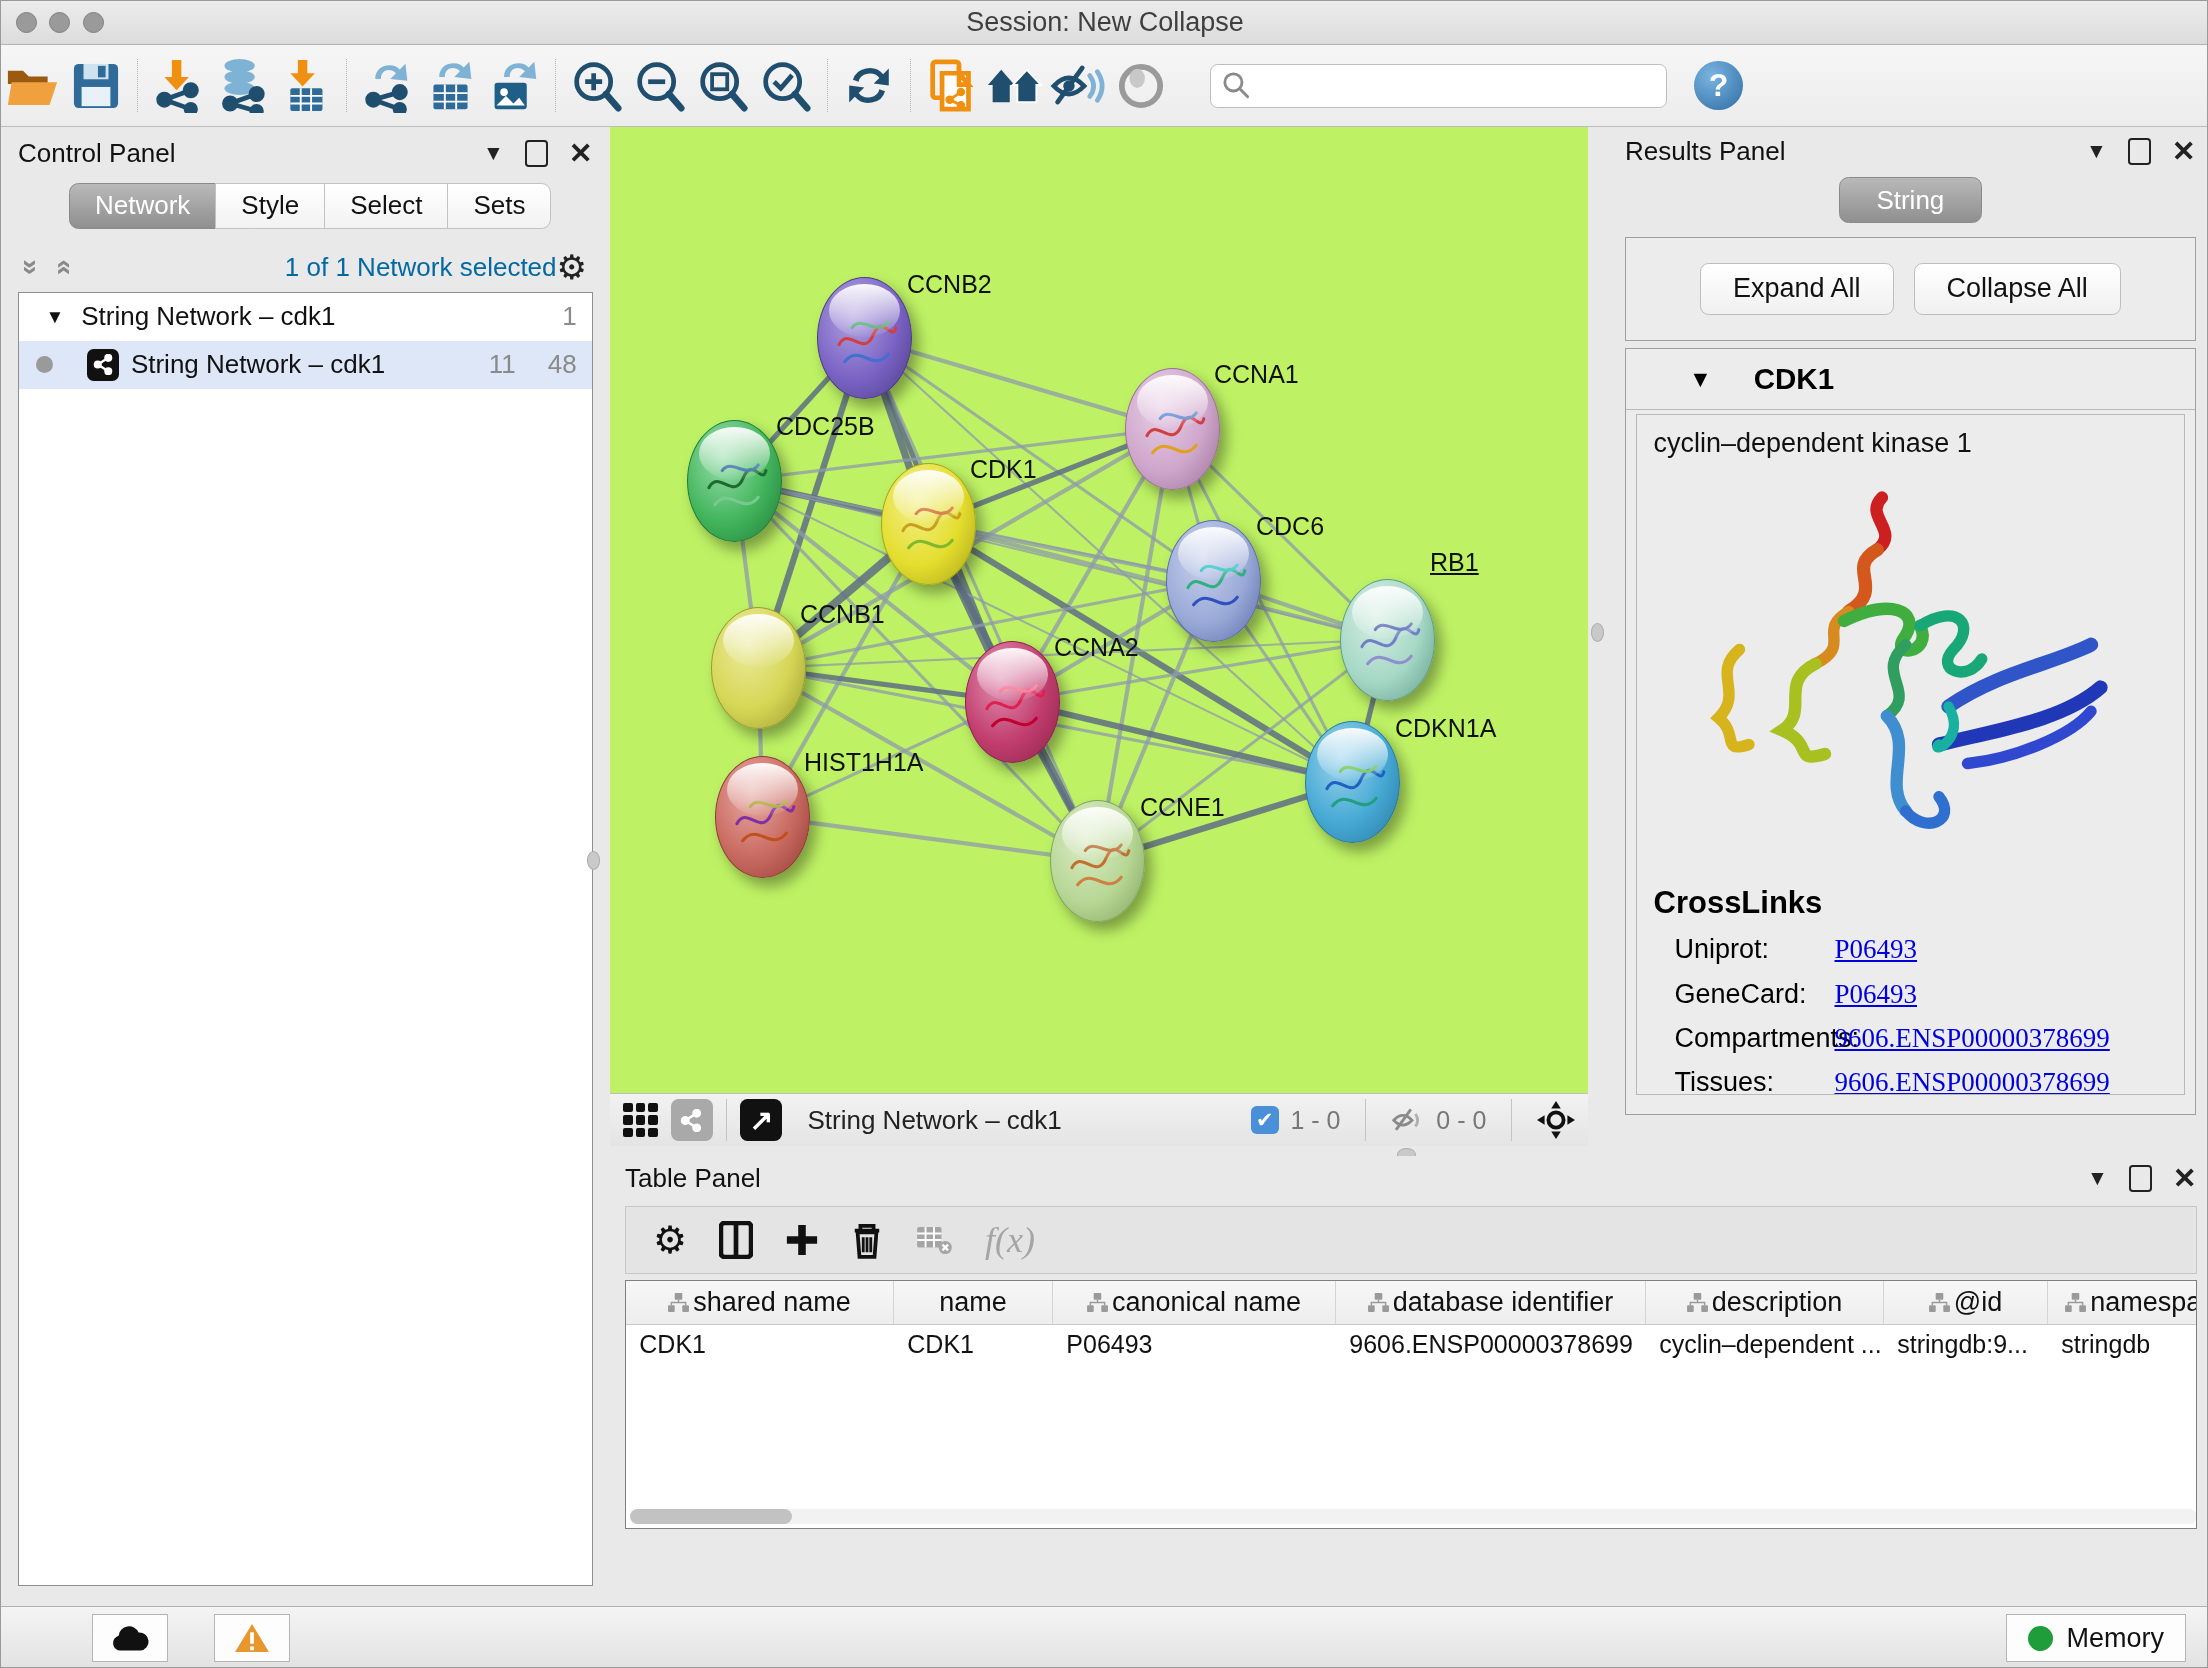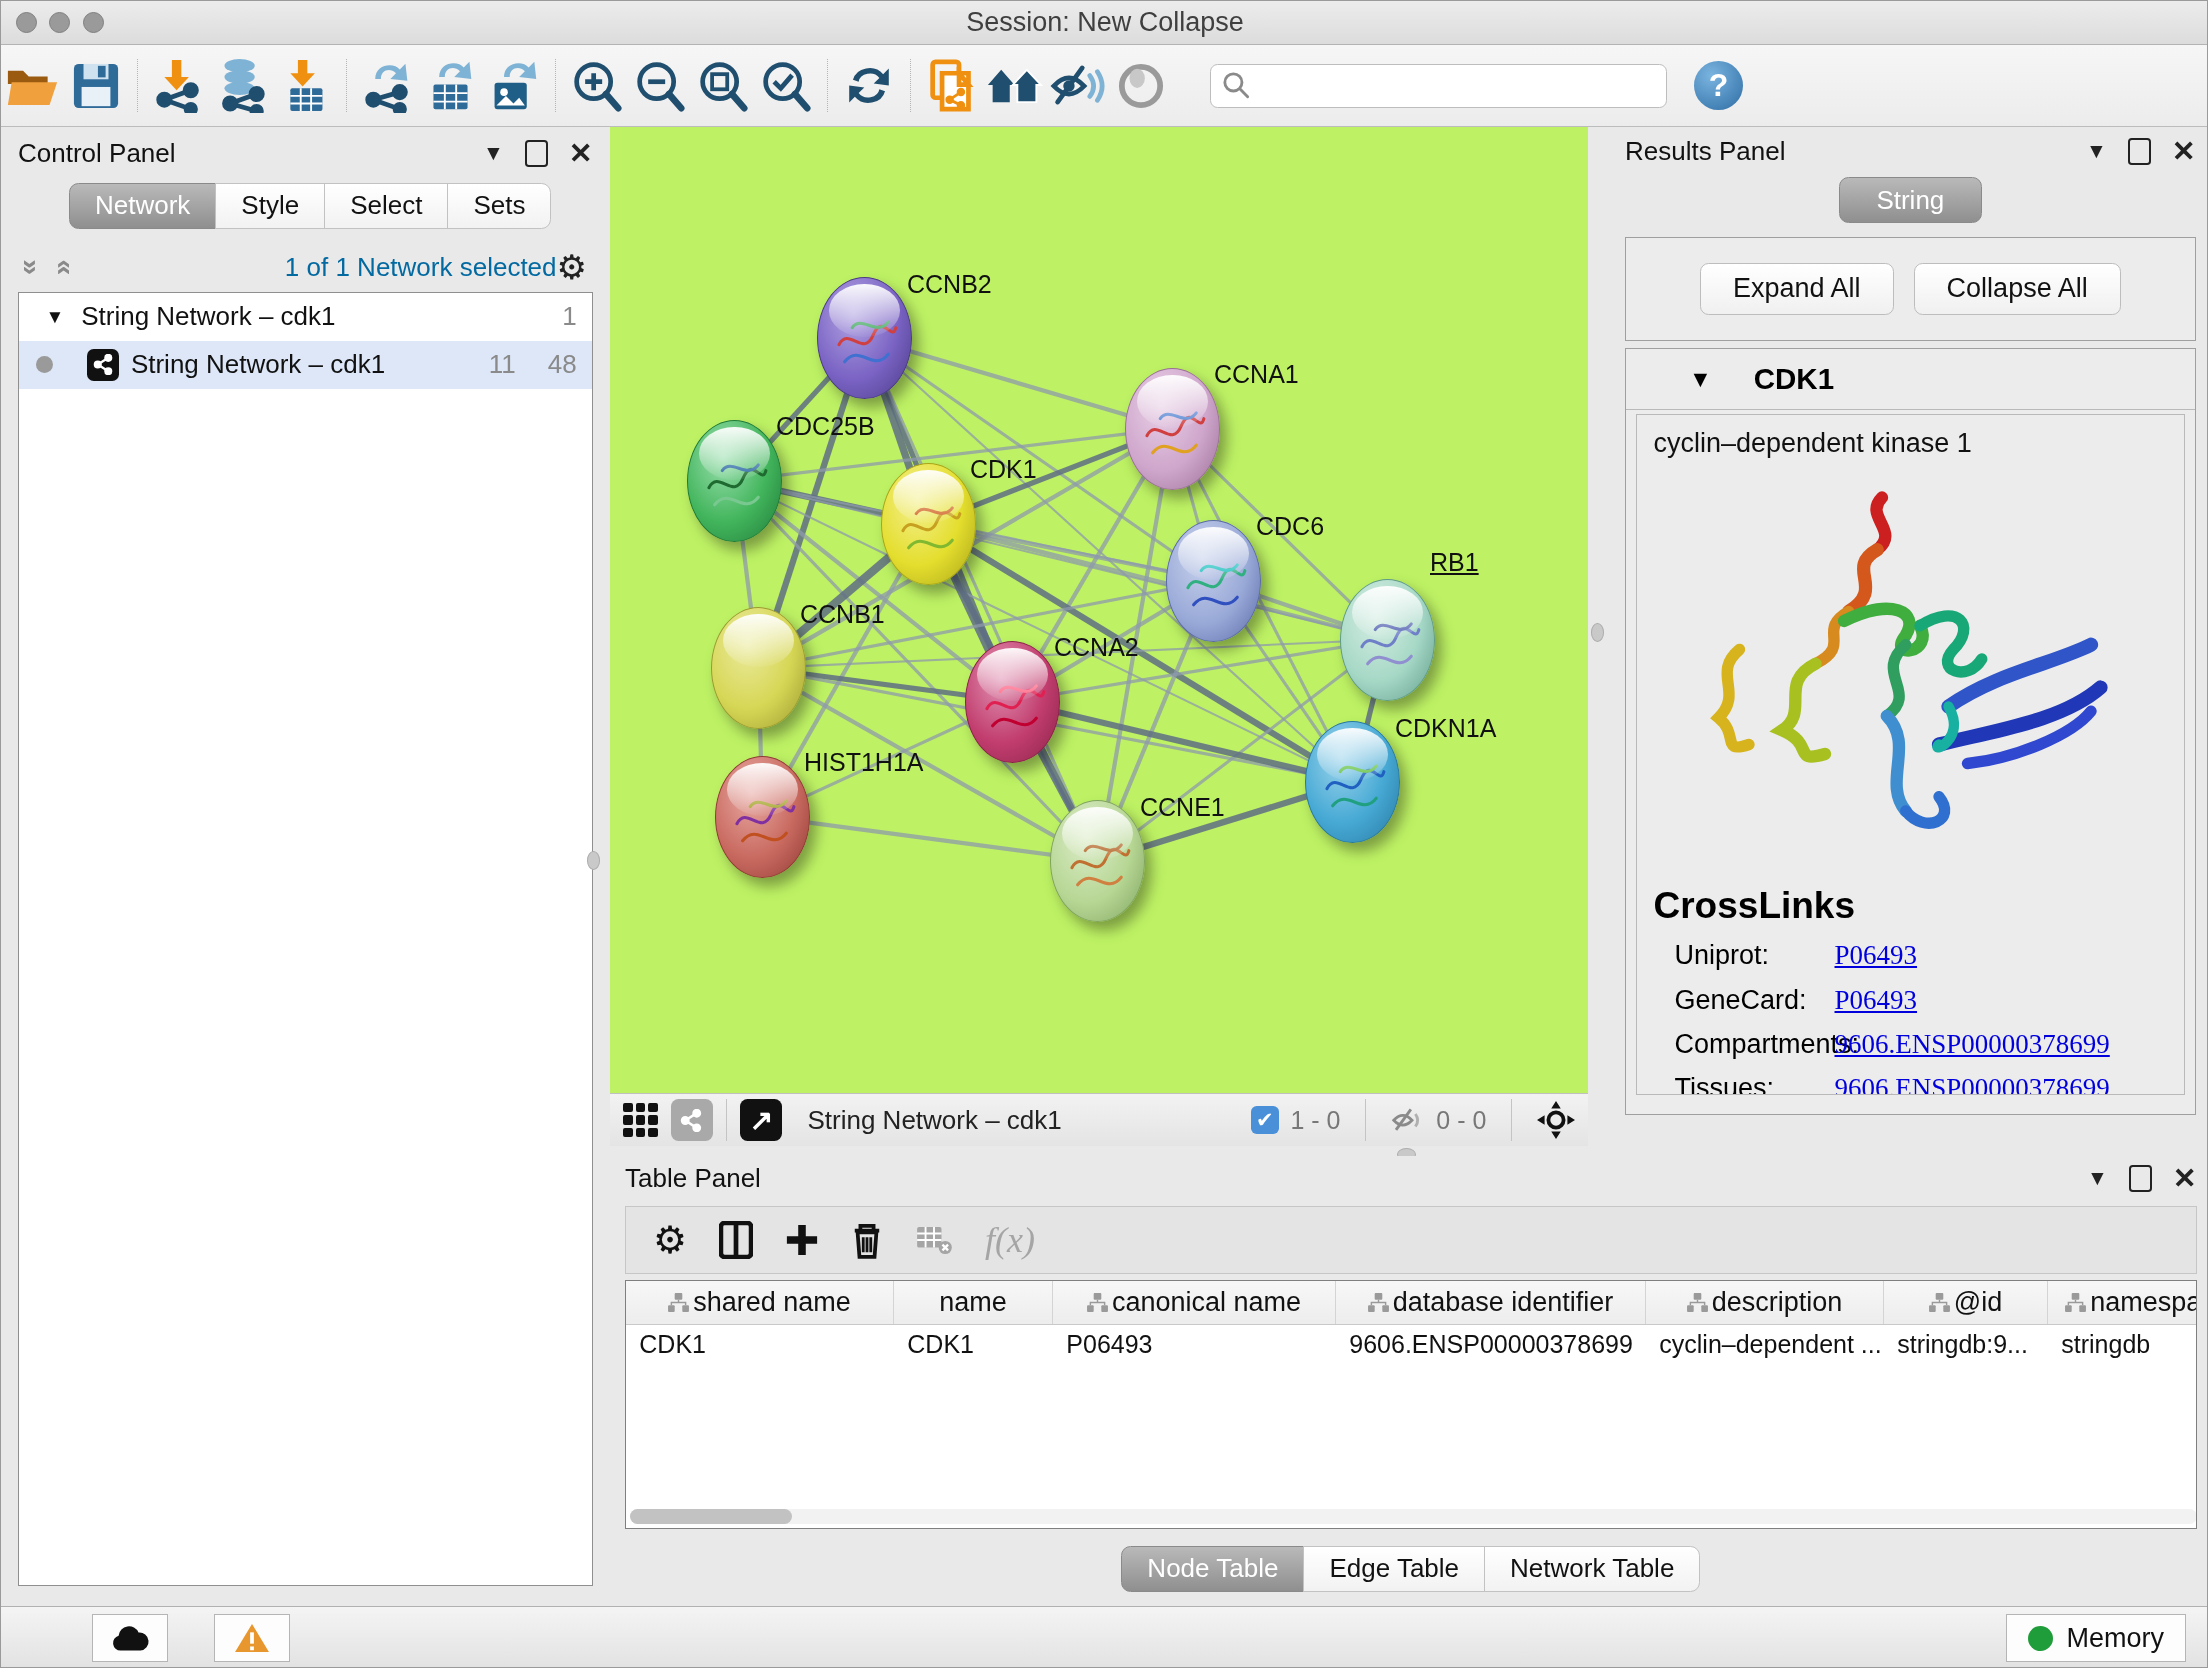--- a/index.html
+++ b/index.html
@@ -75,21 +75,21 @@
   .rp-tab{margin:9.5px auto 0 auto;width:143px;text-align:center;background:linear-gradient(#b9b9b9,#8f8f8f);color:#fff;font-size:26px;padding:6.7px 0;border-radius:9.5px;border:1px solid #8a8a8a;}
   .rp-box{background:#ececec;border:1.9px solid #9f9f9f;margin-top:13.3px;padding:25px 0;display:flex;justify-content:center;gap:20px;}
   .btn{background:linear-gradient(#ffffff,#f0f0f0);border:1px solid #bdbdbd;border-radius:8.6px;font-size:27px;padding:9.5px 32px;color:#111;}
   .rp-entry{background:#ececec;border:1.9px solid #9f9f9f;margin-top:7.6px;height:767px;overflow:hidden;}
   .rp-entry-head{display:flex;align-items:center;height:61px;border-bottom:1.9px solid #b9b9b9;}
   .rp-entry-head .tri{font-size:23px;margin:0 42px 0 63px;}
   .rp-gene{font-size:29.5px;font-weight:bold;}
   .rp-inner{border:1px solid #b9b9b9;margin:3.8px 9.5px;height:681px;padding:13.3px 17px;overflow:hidden;}
   .rp-desc{font-size:27px;color:#111;}
   .crosslinks{font-family:"Liberation Serif",serif;margin-top:17px;}
-  .cl-title{font-weight:bold;font-size:37px;margin-bottom:9.5px;}
+  .cl-title{font-weight:bold;font-size:31px;margin-bottom:9.5px;}
   .cl-row{display:flex;font-size:27px;margin:13.3px 0;}
   .cl-label{width:181px;padding-left:21px;flex:0 0 auto;}
   .cl-val{color:#0000dd;text-decoration:underline;font-family:"Liberation Serif",serif;}
 
   
   .table-panel{position:absolute;left:609px;top:1155px;width:1600px;height:451px;background:#e9e9e9;padding:5.7px 13.3px 0 15px;}
   .tp-toolbar{background:#e4e4e4;border:1px solid #c6c6c6;margin-top:11.4px;height:68px;display:flex;align-items:center;gap:32px;padding:0 27px;}
   .tp-ic{font-size:38px;color:#111;line-height:1;display:flex;align-items:center;}
   .tp-ic.disabled{color:#a5a5a5;}
   .fx{font-family:"Liberation Serif",serif;font-style:italic;font-size:36px;color:#a5a5a5;}
@@ -678,25 +678,20 @@
           <div class="td" style="width: 283px;">P06493</div>
           <div class="td" style="width: 310px;">9606.ENSP00000378699</div>
           <div class="td" style="width: 238px;">cyclin–dependent ...</div>
           <div class="td" style="width: 164px;">stringdb:9...</div>
           <div class="td" style="width: 185px;">stringdb</div>
         </div>
       <div class="hscroll">
           <div class="thumb"></div>
         </div>
     </div>
-    <div class="tabs tp-tabs" id="tp-tabs">
-        <span class="tab sel">Node Table</span>
-        <span class="tab">Edge Table</span>
-        <span class="tab">Network Table</span>
-      </div>
   </div>
 
   <div class="statusbar">
     <span class="sb-btn" style="margin-left:68px;">
       <svg width="42" height="28.5" viewBox="0 0 44 30">
           <path d="M12 28 a8 8 0 0 1 -2-15.7 A11 11 0 0 1 31 9 a7.5 7.5 0 0 1 2 19z" fill="#111"></path>
         </svg>
     </span>
     <span class="sb-btn" style="margin-left:23px;">
       <svg width="38" height="32" viewBox="0 0 40 34">

